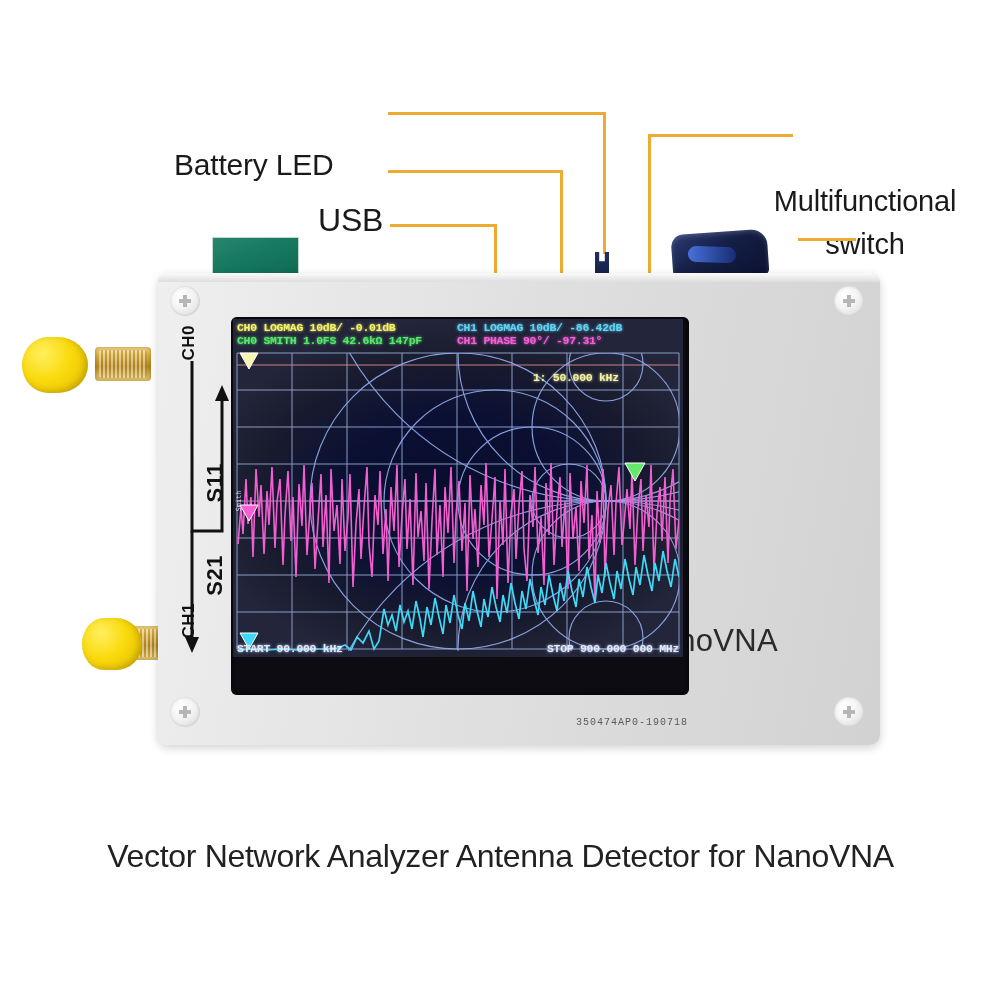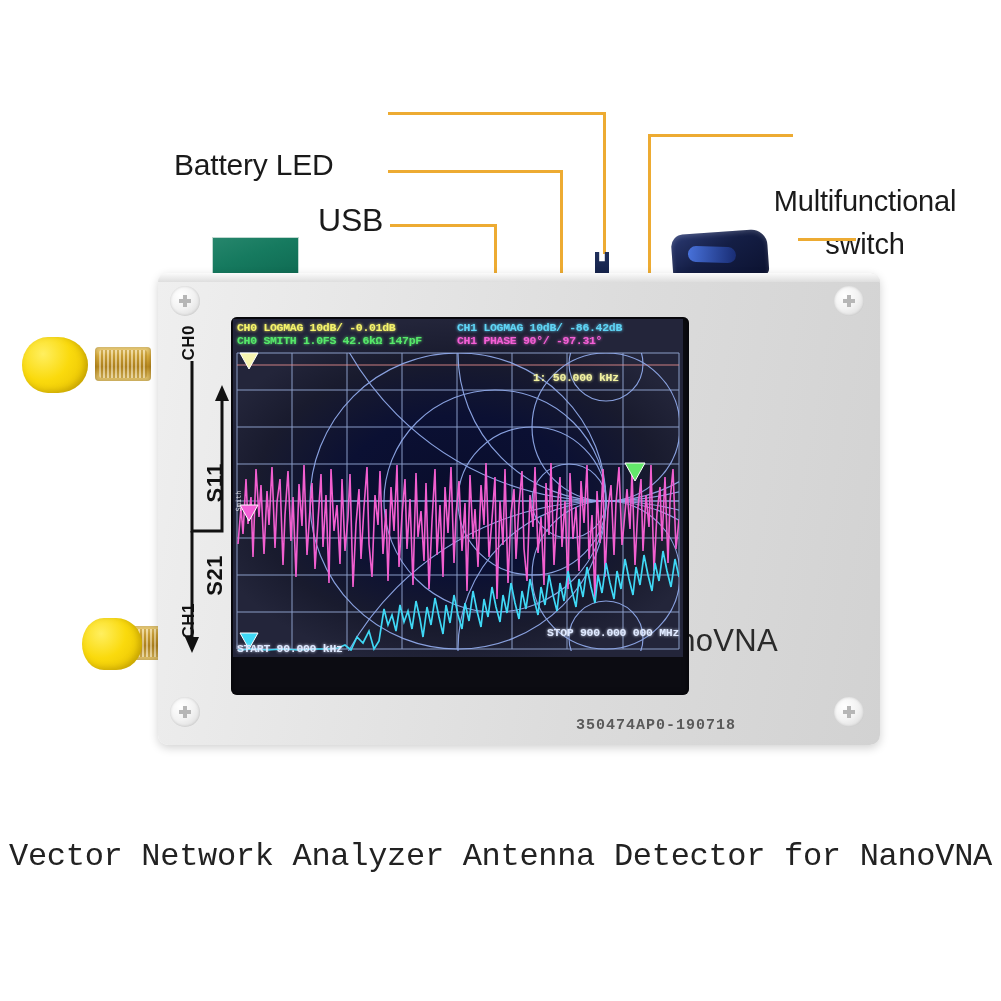--- a/index.html
+++ b/index.html
@@ -61,23 +61,22 @@
   #so-bl{left:12px;top:424px;}
   #so-br{left:676px;top:424px;}
 
   .brand{
     position:absolute;left:480px;top:350px;
     font-size:31px;color:#2a2a2a;letter-spacing:0.3px;
     font-family:"Liberation Sans", sans-serif;
   }
   .serial{
     position:absolute;left:418px;top:444px;
-    font-size:15px;color:#5a5a5a;letter-spacing:1px;
+    font-size:10px;color:#5a5a5a;letter-spacing:1px;
     font-family:"Liberation Mono", monospace;
-    font-weight:bold;
   }
 
   
   .vtext{
     position:absolute;
     writing-mode:vertical-rl;
     transform:rotate(180deg);
     font-size:17px;font-weight:700;color:#111;
     letter-spacing:0.5px;
     font-family:"Liberation Sans", sans-serif;
@@ -154,27 +153,27 @@
     letter-spacing:-0.3px;
     white-space:nowrap;
     text-shadow:0 0 3px currentColor;
   }
   .r0{top:2px;}
   .r1{top:15px;}
   .c0{left:4px;}
   .c1{left:224px;}
   #osd-marker{left:300px;top:28px;color:#f2f2a0;margin-top:24px;}
   #osd-start{left:4px;bottom:2px;color:#dfe9ff;}
-  #osd-stop{right:4px;bottom:18px;color:#dfe9ff;}
+  #osd-stop{right:4px;bottom:2px;color:#dfe9ff;}
 
   
   .caption{
     position:absolute;left:0;top:838px;width:1001px;text-align:center;
     font-size:32px;color:#222;letter-spacing:-0.3px;
-    font-family:Liberation Mono, monospace;
+    font-family:Liberation Sans, sans-serif;
   }
 </style>
 </head>
 <body>
 
 <div class="stage">
 
   <div class="callout" id="lbl-battery">Battery LED</div>
   <div class="callout" id="lbl-usb">USB</div>
   <div class="callout" id="lbl-multi">Multifunctional switch</div>

